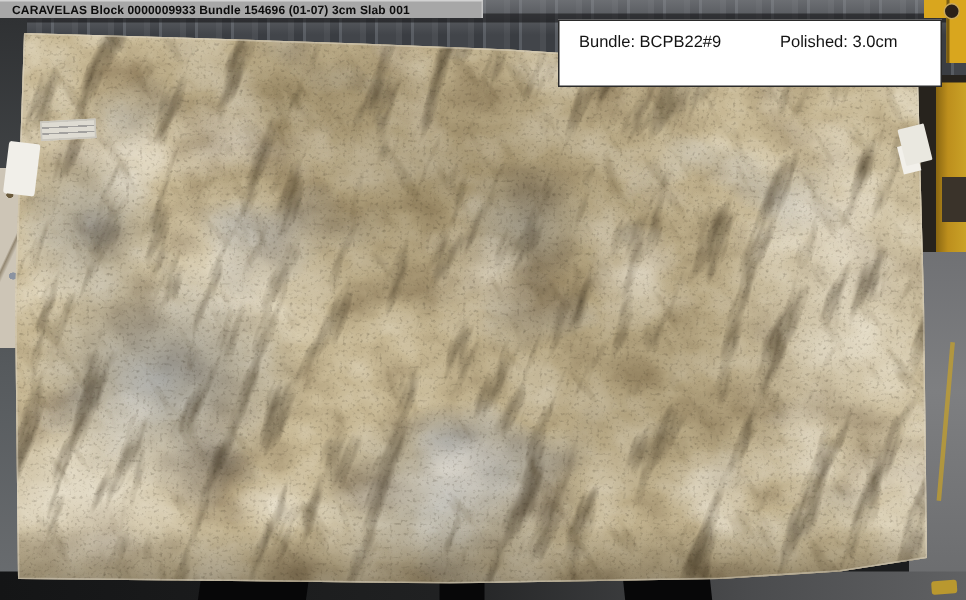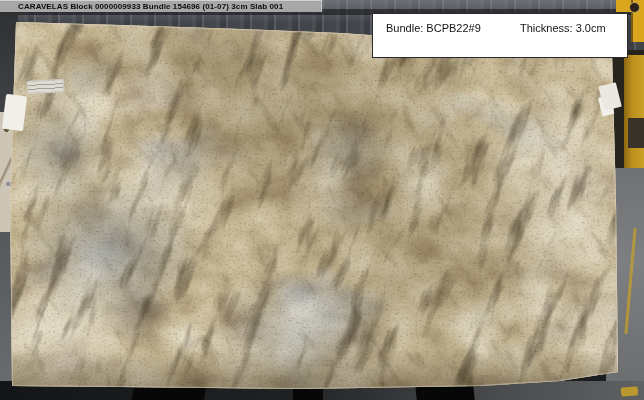--- a/index.html
+++ b/index.html
@@ -91,21 +91,21 @@
   }
   .sticker-right{
     left:601px;top:84px;width:18px;height:25px;background:#eae8e0;transform:rotate(-14deg);border-radius:1px;
     box-shadow:-6px 8px 0 -3px #f2f0ea;
   }
   
   .label-bar{
     position:absolute;left:0;top:0;width:322px;height:12px;z-index:10;
     background:#a7a7a7;border-top:1px solid #d2d2d2;border-right:1px solid #c6c6c6;
     color:#0d0d0d;font-size:8px;font-weight:bold;line-height:11px;
-    padding-left:18px;white-space:nowrap;overflow:hidden;letter-spacing:.1px;
+    padding-left:8px;white-space:nowrap;overflow:hidden;letter-spacing:.1px;
   }
   .info-box{
     position:absolute;left:372px;top:13px;width:256px;height:45px;z-index:10;
     background:#ffffff;border:1px solid #2a2a2a;
     display:grid;grid-template-columns:124px auto;grid-template-rows:16px 16px;
     padding:6px 4px 5px 13px;column-gap:10px;row-gap:1px;
     color:#141414;font-size:11px;line-height:16px;white-space:nowrap;
   }
 </style>
 </head>
@@ -222,16 +222,16 @@
   <div class="sticker sticker-left"></div>
   <div class="sticker sticker-scrap"></div>
   <div class="sticker sticker-right"></div>
 
   <div class="label-bar">
     <span>CARAVELAS Block 0000009933 Bundle 154696 (01-07) 3cm Slab 001</span>
   </div>
 
   <div class="info-box">
     <span>Bundle: BCPB22#9</span>
-    <span>Thickness: 3.0cm</span>
+    <span>Polished: 3.0cm</span>
   </div>
 
 </div>
 
 </body></html>

